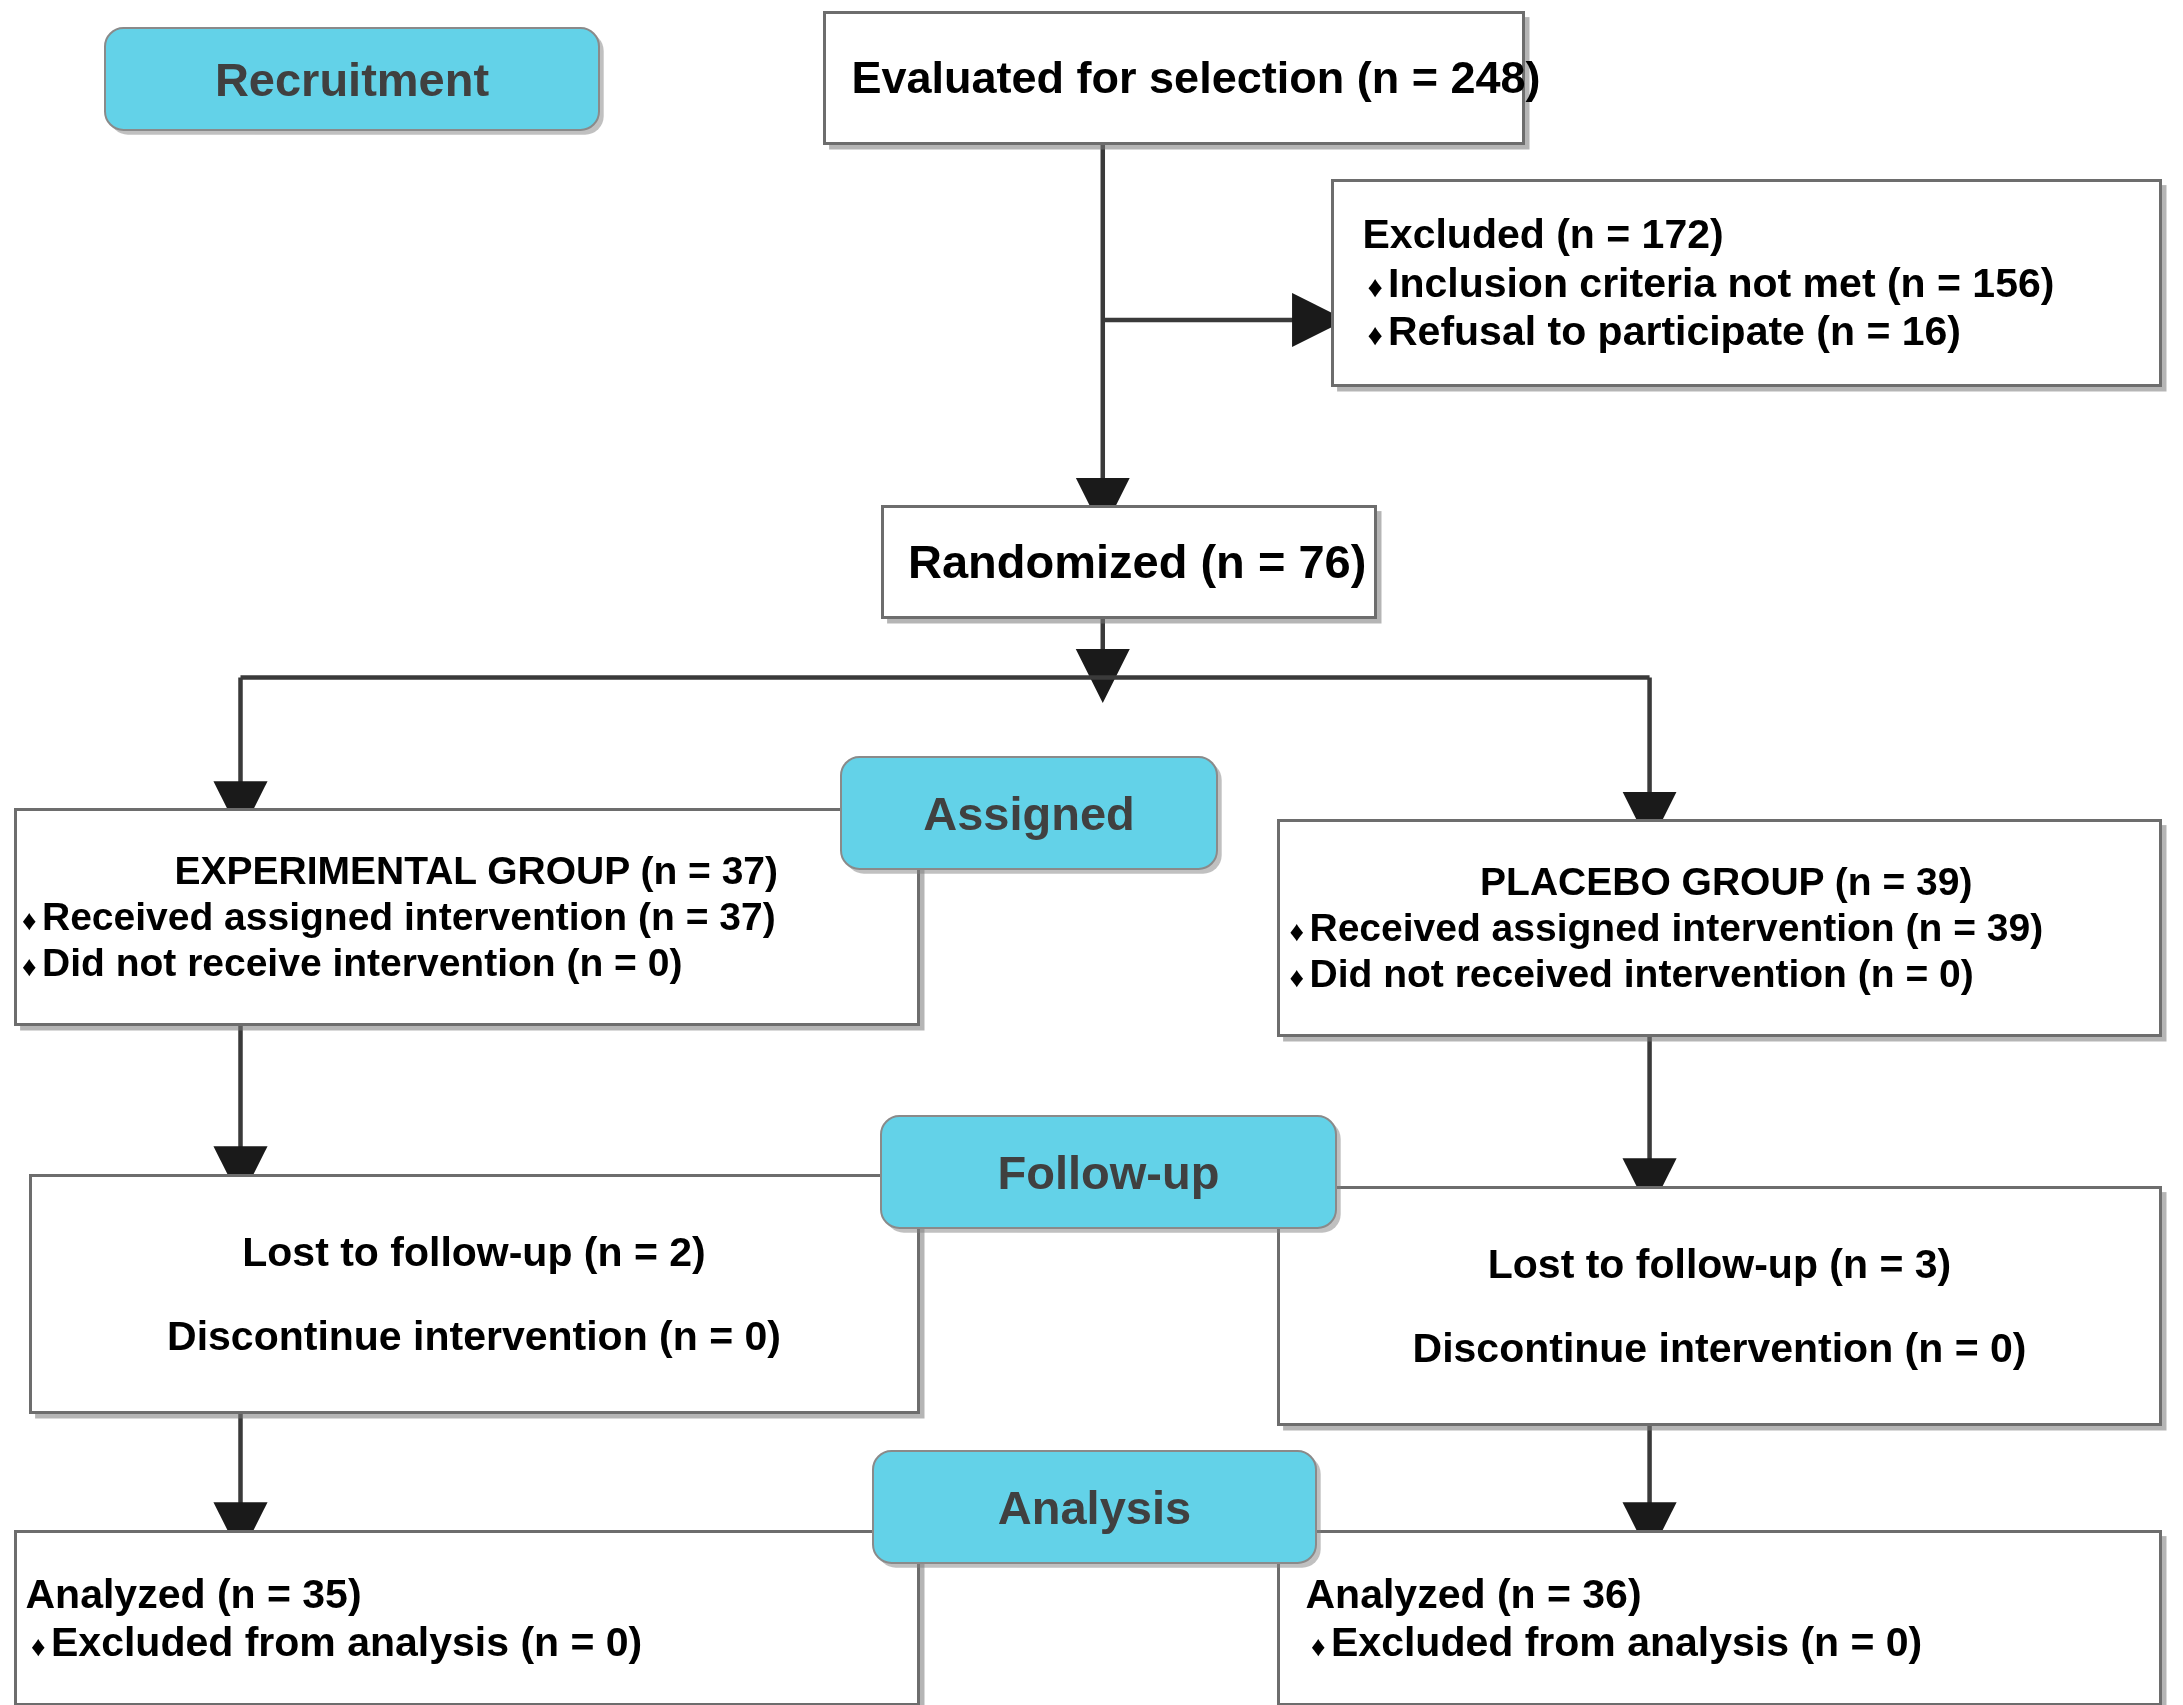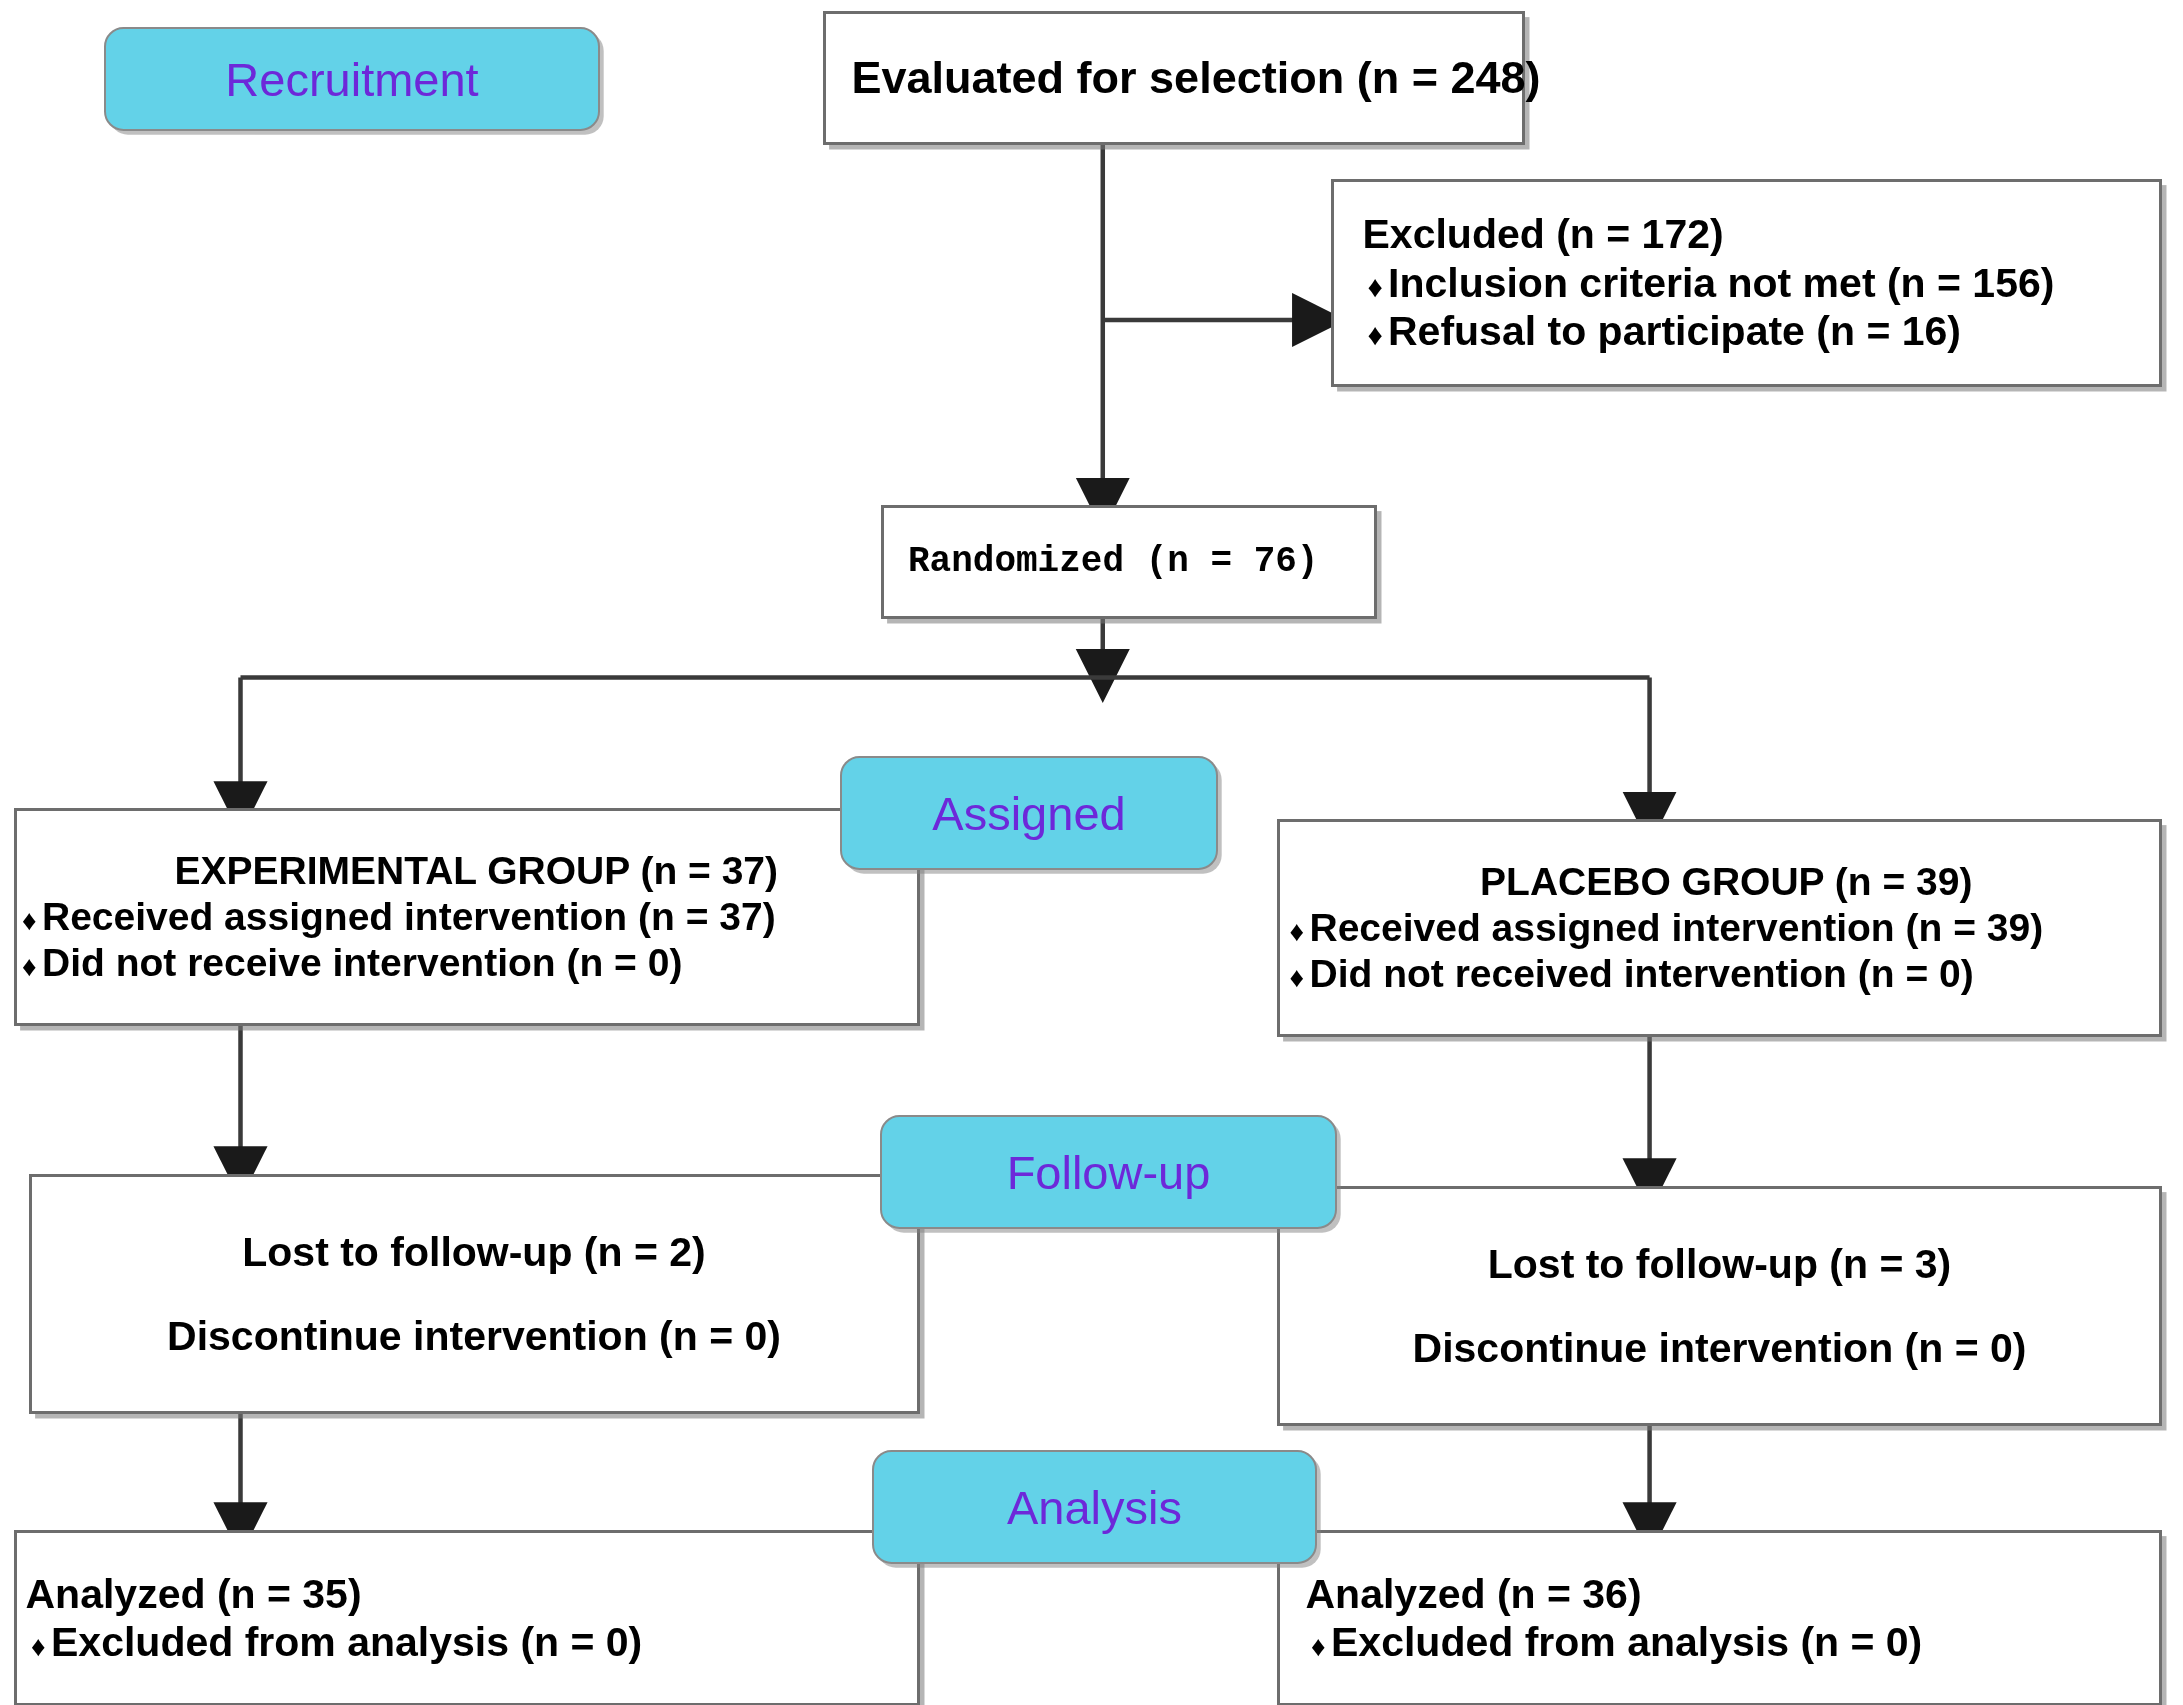--- a/index.html
+++ b/index.html
@@ -51,22 +51,22 @@
     background: #63d2e8;
     border: 2.3px solid #8a8a8a;
     border-radius: 19.5px;
     box-shadow: 4.5px 4.5px 0 -0.8px rgba(130,130,130,0.5);
     display: flex;
     align-items: center;
     justify-content: center;
     z-index: 6;
   }
   .stage .stage-label {
-    font-weight: normal;
-    color: #6d28d9;
+    font-weight: bold;
+    color: #404040;
     white-space: nowrap;
   }
 
   
   .bullet-row {
     display: flex;
     align-items: baseline;
     white-space: nowrap;
   }
   .bullet-mark {
@@ -81,21 +81,21 @@
 
   
   #n-evaluated { left: 778px; top: 10.5px;   width: 702px;  height: 134px; padding: 0 0 0 25.5px; margin-left: 45px; }
   #n-evaluated .line { font-size: 45px; }
 
   #n-excluded  { left: 1331px; top: 179px;  width: 831px; height: 208px; padding: 0 0 0 28.5px; }
   #n-excluded .line { font-size: 41px; }
   #n-excluded .bullet-mark { font-size: 30px; }
 
   #n-random    { left: 881px; top: 505px;  width: 496px;  height: 114px; padding: 0 0 0 24px; }
-  #n-random .line { font-size: 36px; font-weight: 600; font-family: Liberation Mono, monospace; }
+  #n-random .line { font-size: 47px; font-weight: 600; }
 
   #n-exp       { left: 13.5px;   top: 808px; width: 906px; height: 218px; padding: 0; }
   #n-exp .line { font-size: 39px; }
   #n-exp .bullet-mark { font-size: 28.5px; }
   #n-exp .head { text-align: center; padding-left: 19.5px; }
 
   #n-pla       { left: 1277px; top: 819px; width: 885px; height: 218px; padding: 4px; }
   #n-pla .line { font-size: 39px; }
   #n-pla .bullet-mark { font-size: 28.5px; }
   #n-pla .head { text-align: center; padding-left: 13.5px; }

